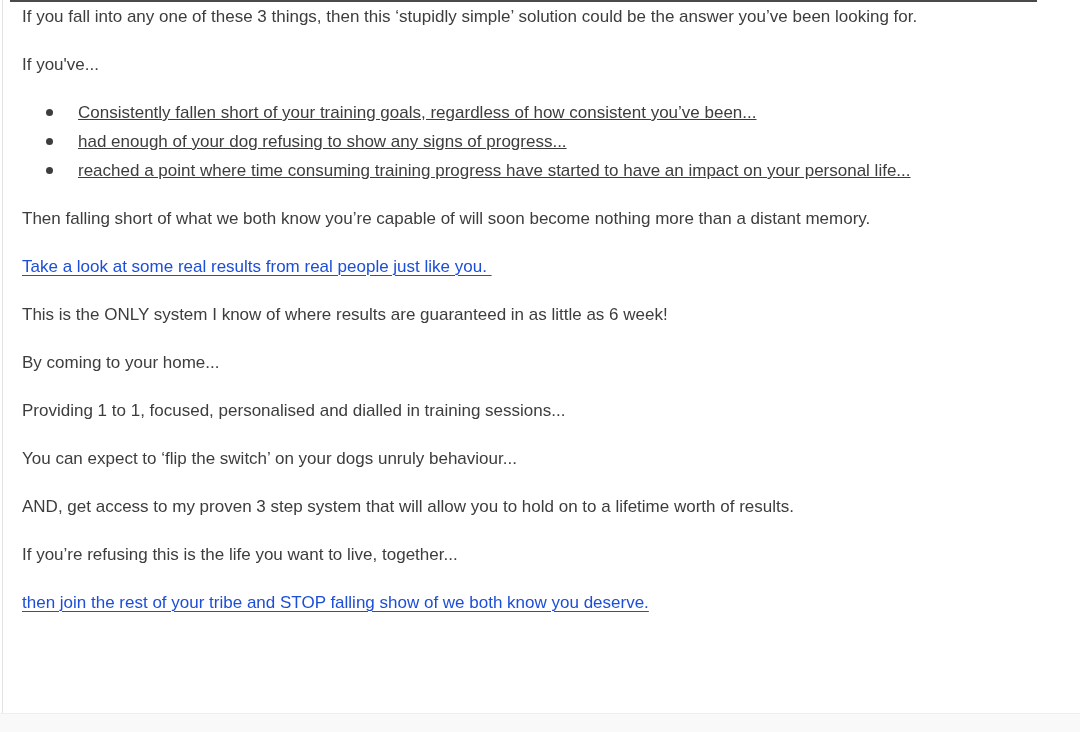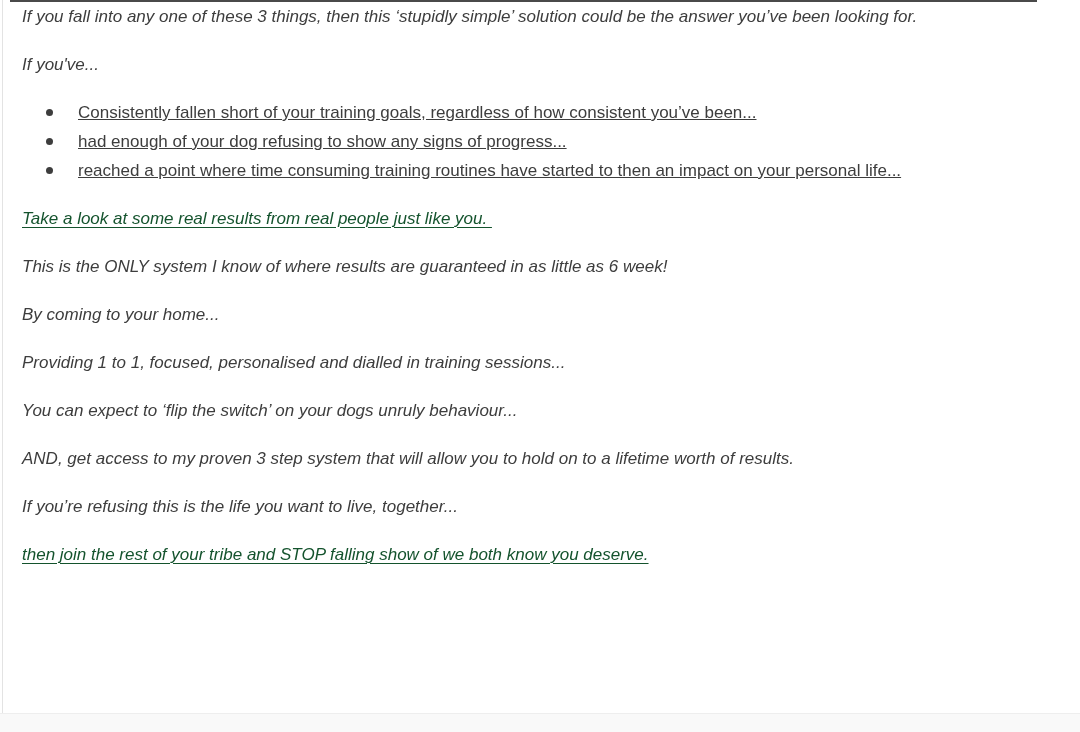--- a/index.html
+++ b/index.html
@@ -44,21 +44,20 @@
   }
   .content {
     position: relative;
     padding: 2px 14px 0 22px;
     color: #3d3d3d;
     font-size: 17px;
     line-height: 29px;
   }
   .content p {
     margin: 0 0 19px 0;
-    font-style: italic;
   }
   ul.bullet-list {
     list-style: none;
     margin: 0 0 19px 0;
     padding: 0;
     text-decoration: underline;
   }
   ul.bullet-list li {
     position: relative;
     padding-left: 56px;
@@ -68,21 +67,21 @@
     content: "";
     position: absolute;
     left: 24px;
     top: 11px;
     width: 7px;
     height: 7px;
     border-radius: 50%;
     background: #3d3d3d;
   }
   a.text-link {
-    color: #14532d;
+    color: #1d4ed8;
     text-decoration: underline;
     text-decoration-thickness: 1px;
     text-underline-offset: 3px;
     cursor: pointer;
     white-space: pre-wrap;
   }
 </style>
 </head>
 <body>
 
@@ -90,23 +89,24 @@
   <div class="top-edge"></div>
   <div class="left-edge"></div>
 
   <div class="content">
     <p>If you fall into any one of these 3 things, then this ‘stupidly simple’ solution could be the answer you’ve been looking for.</p>
     <p>If you've...</p>
 
     <ul class="bullet-list">
       <li>Consistently fallen short of your training goals, regardless of how consistent you’ve been...</li>
       <li>had enough of your dog refusing to show any signs of progress...</li>
-      <li>reached a point where time consuming training routines have started to then an impact on your personal life...</li>
+      <li>reached a point where time consuming training progress have started to have an impact on your personal life...</li>
     </ul>
 
+    <p>Then falling short of what we both know you’re capable of will soon become nothing more than a distant memory.</p>
 
     <p><a class="text-link">Take a look at some real results from real people just like you.&nbsp;</a></p>
 
     <p>This is the ONLY system I know of where results are guaranteed in as little as 6 week!</p>
     <p>By coming to your home...</p>
     <p>Providing 1 to 1, focused, personalised and dialled in training sessions...</p>
     <p>You can expect to ‘flip the switch’ on your dogs unruly behaviour...</p>
     <p>AND, get access to my proven 3 step system that will allow you to hold on to a lifetime worth of results.</p>
     <p>If you’re refusing this is the life you want to live, together...</p>
 

